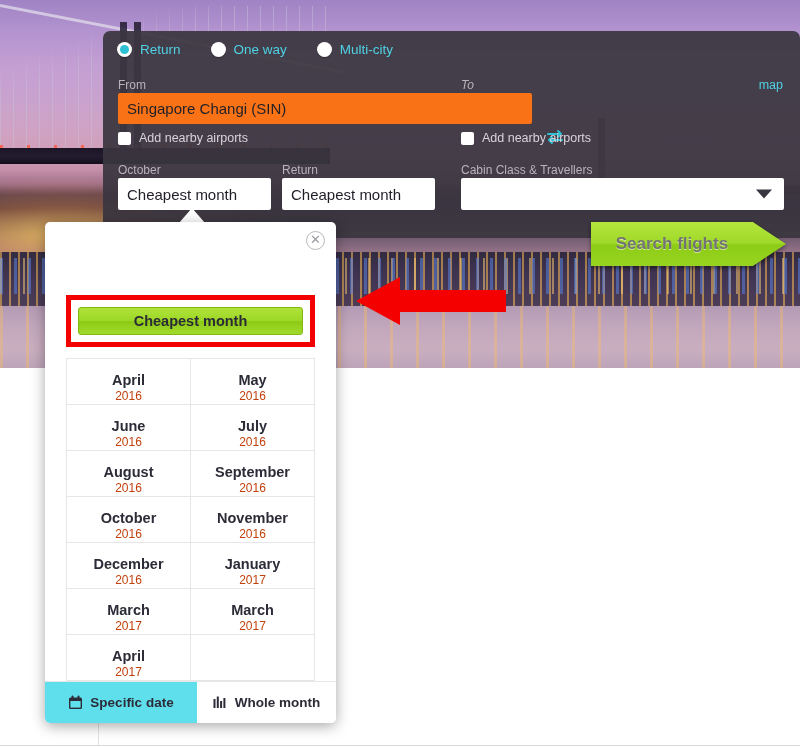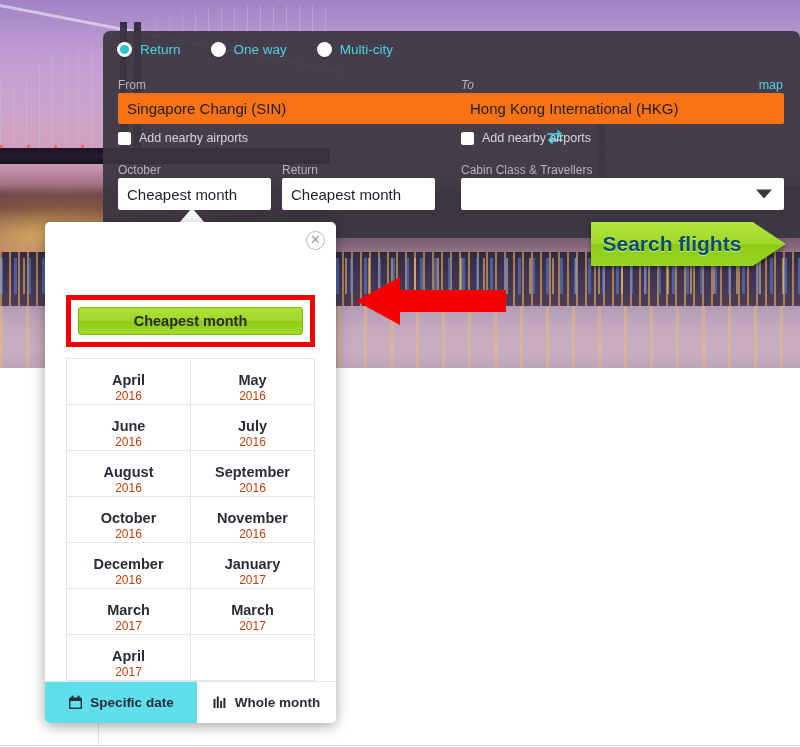--- a/index.html
+++ b/index.html
@@ -154,21 +154,21 @@
     cursor: pointer; filter: drop-shadow(0 2px 2px rgba(0,0,0,.45));
   }
   .searchbtn .shape {
     position: absolute; inset: 0;
     background: linear-gradient(180deg, #b4e53c 0%, #9fd929 48%, #8dcc16 52%, #97d421 100%);
     clip-path: polygon(0 0, 83% 0, 100% 50%, 83% 100%, 0 100%);
   }
   .searchbtn .label {
     position: absolute; left: 0; top: 0; width: 83%; height: 100%;
     display: flex; align-items: center; justify-content: center;
-    font-size: 21px; font-weight: bold; color: #0c4a6e;
+    font-size: 17px; font-weight: bold; color: #737373;
     text-shadow: 0 1px 0 rgba(255,255,255,.55);
   }
 
   
   .popup {
     position: absolute; left: 45px; top: 222px; width: 291px; height: 501px;
     background: #ffffff; border-radius: 5px;
     box-shadow: 0 3px 14px rgba(0,0,0,.35);
     overflow: hidden;
   }
@@ -285,21 +285,20 @@
 
     <div class="swap">
       <svg width="20" height="20" viewBox="0 0 20 20" aria-hidden="true">
         <path d="M3 7 H16 M13 4 L16 7 L13 10" stroke="#2ec1d3" stroke-width="2" fill="none" stroke-linecap="round" stroke-linejoin="round" transform="translate(0,-1)"></path>
         <path d="M17 13 H4 M7 10 L4 13 L7 16" stroke="#2ec1d3" stroke-width="2" fill="none" stroke-linecap="round" stroke-linejoin="round" transform="translate(0,-1)"></path>
       </svg>
     </div>
 
     <div class="fieldlabel" style="left:358px; top:47px;font-style:italic;">To</div>
     <div class="maplink">map</div>
-    <input class="textfield" style="left: 358px; top: 62px; width: 323px; height: 31px;" value="Hong Kong International (HKG)">
     <div class="checkrow" style="left:358px; top:100px;">
       <span class="box"></span>
       <span class="txt">Add nearby airports</span>
     </div>
 
     <div class="fieldlabel" style="left:15px; top:132px;">October</div>
     <div class="selectfield" style="left:15px; top:147px; width:153px; height:32px;">
       <span>Cheapest month</span>
     </div>
 

